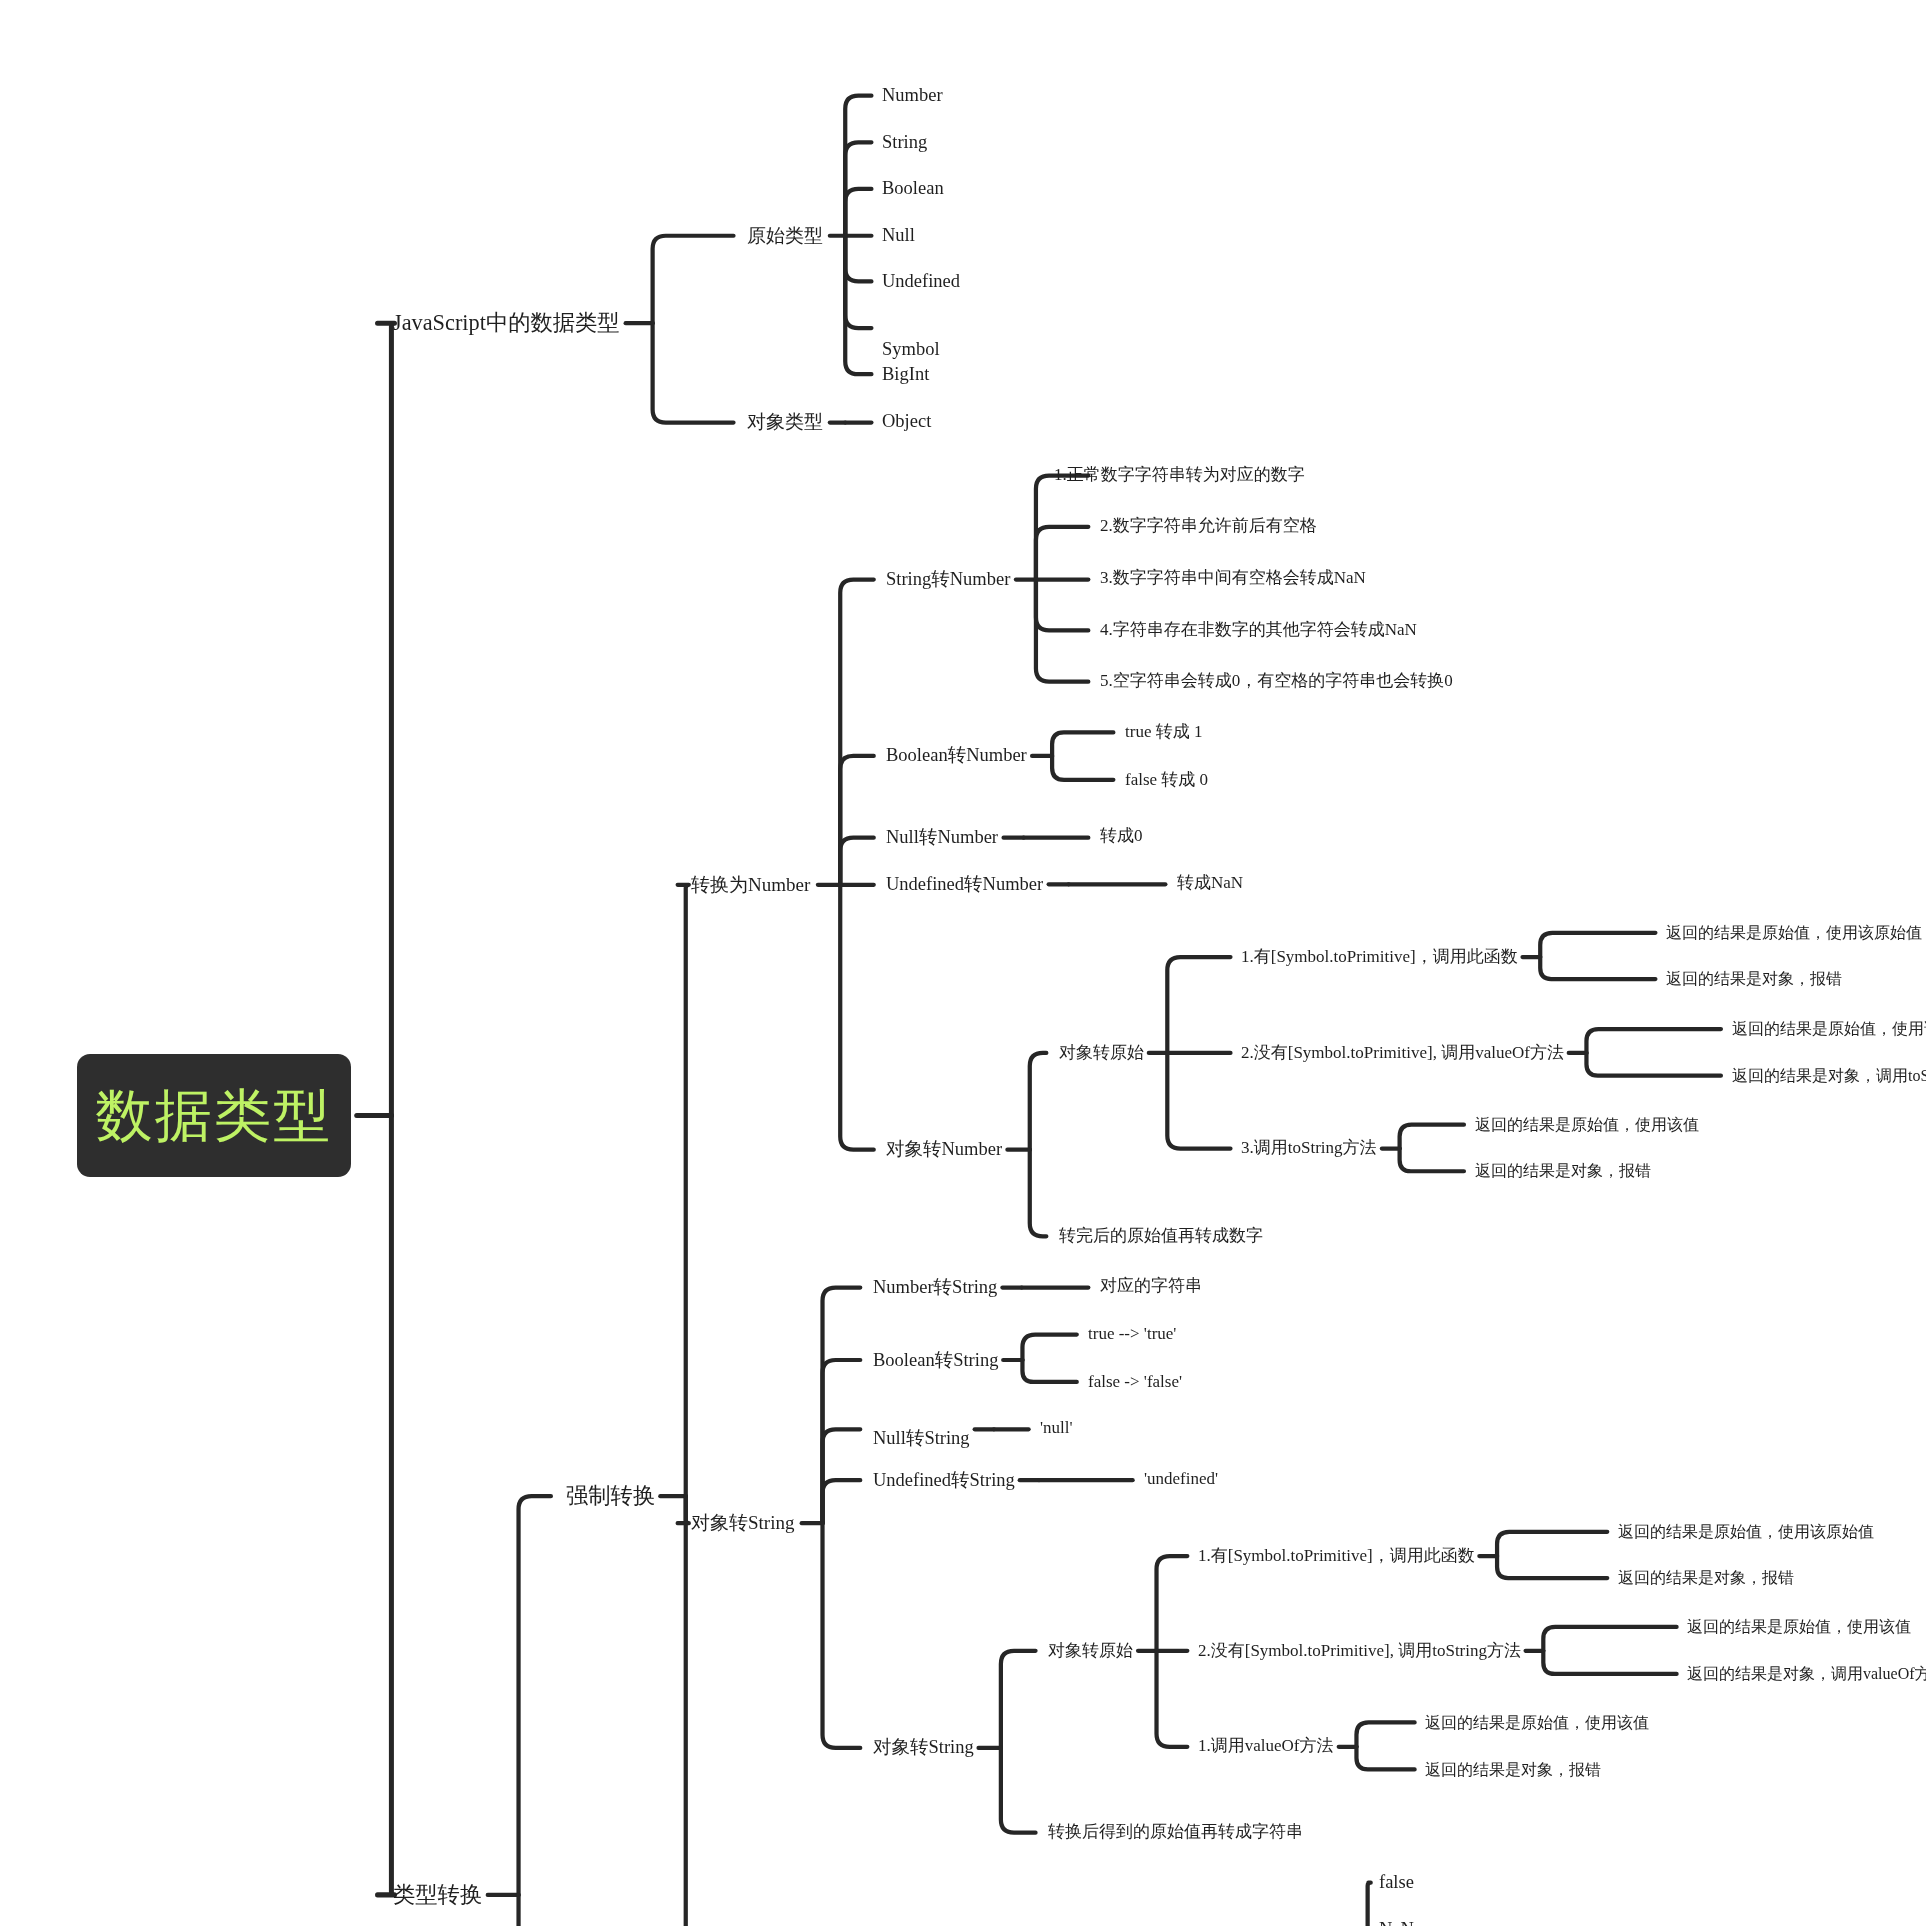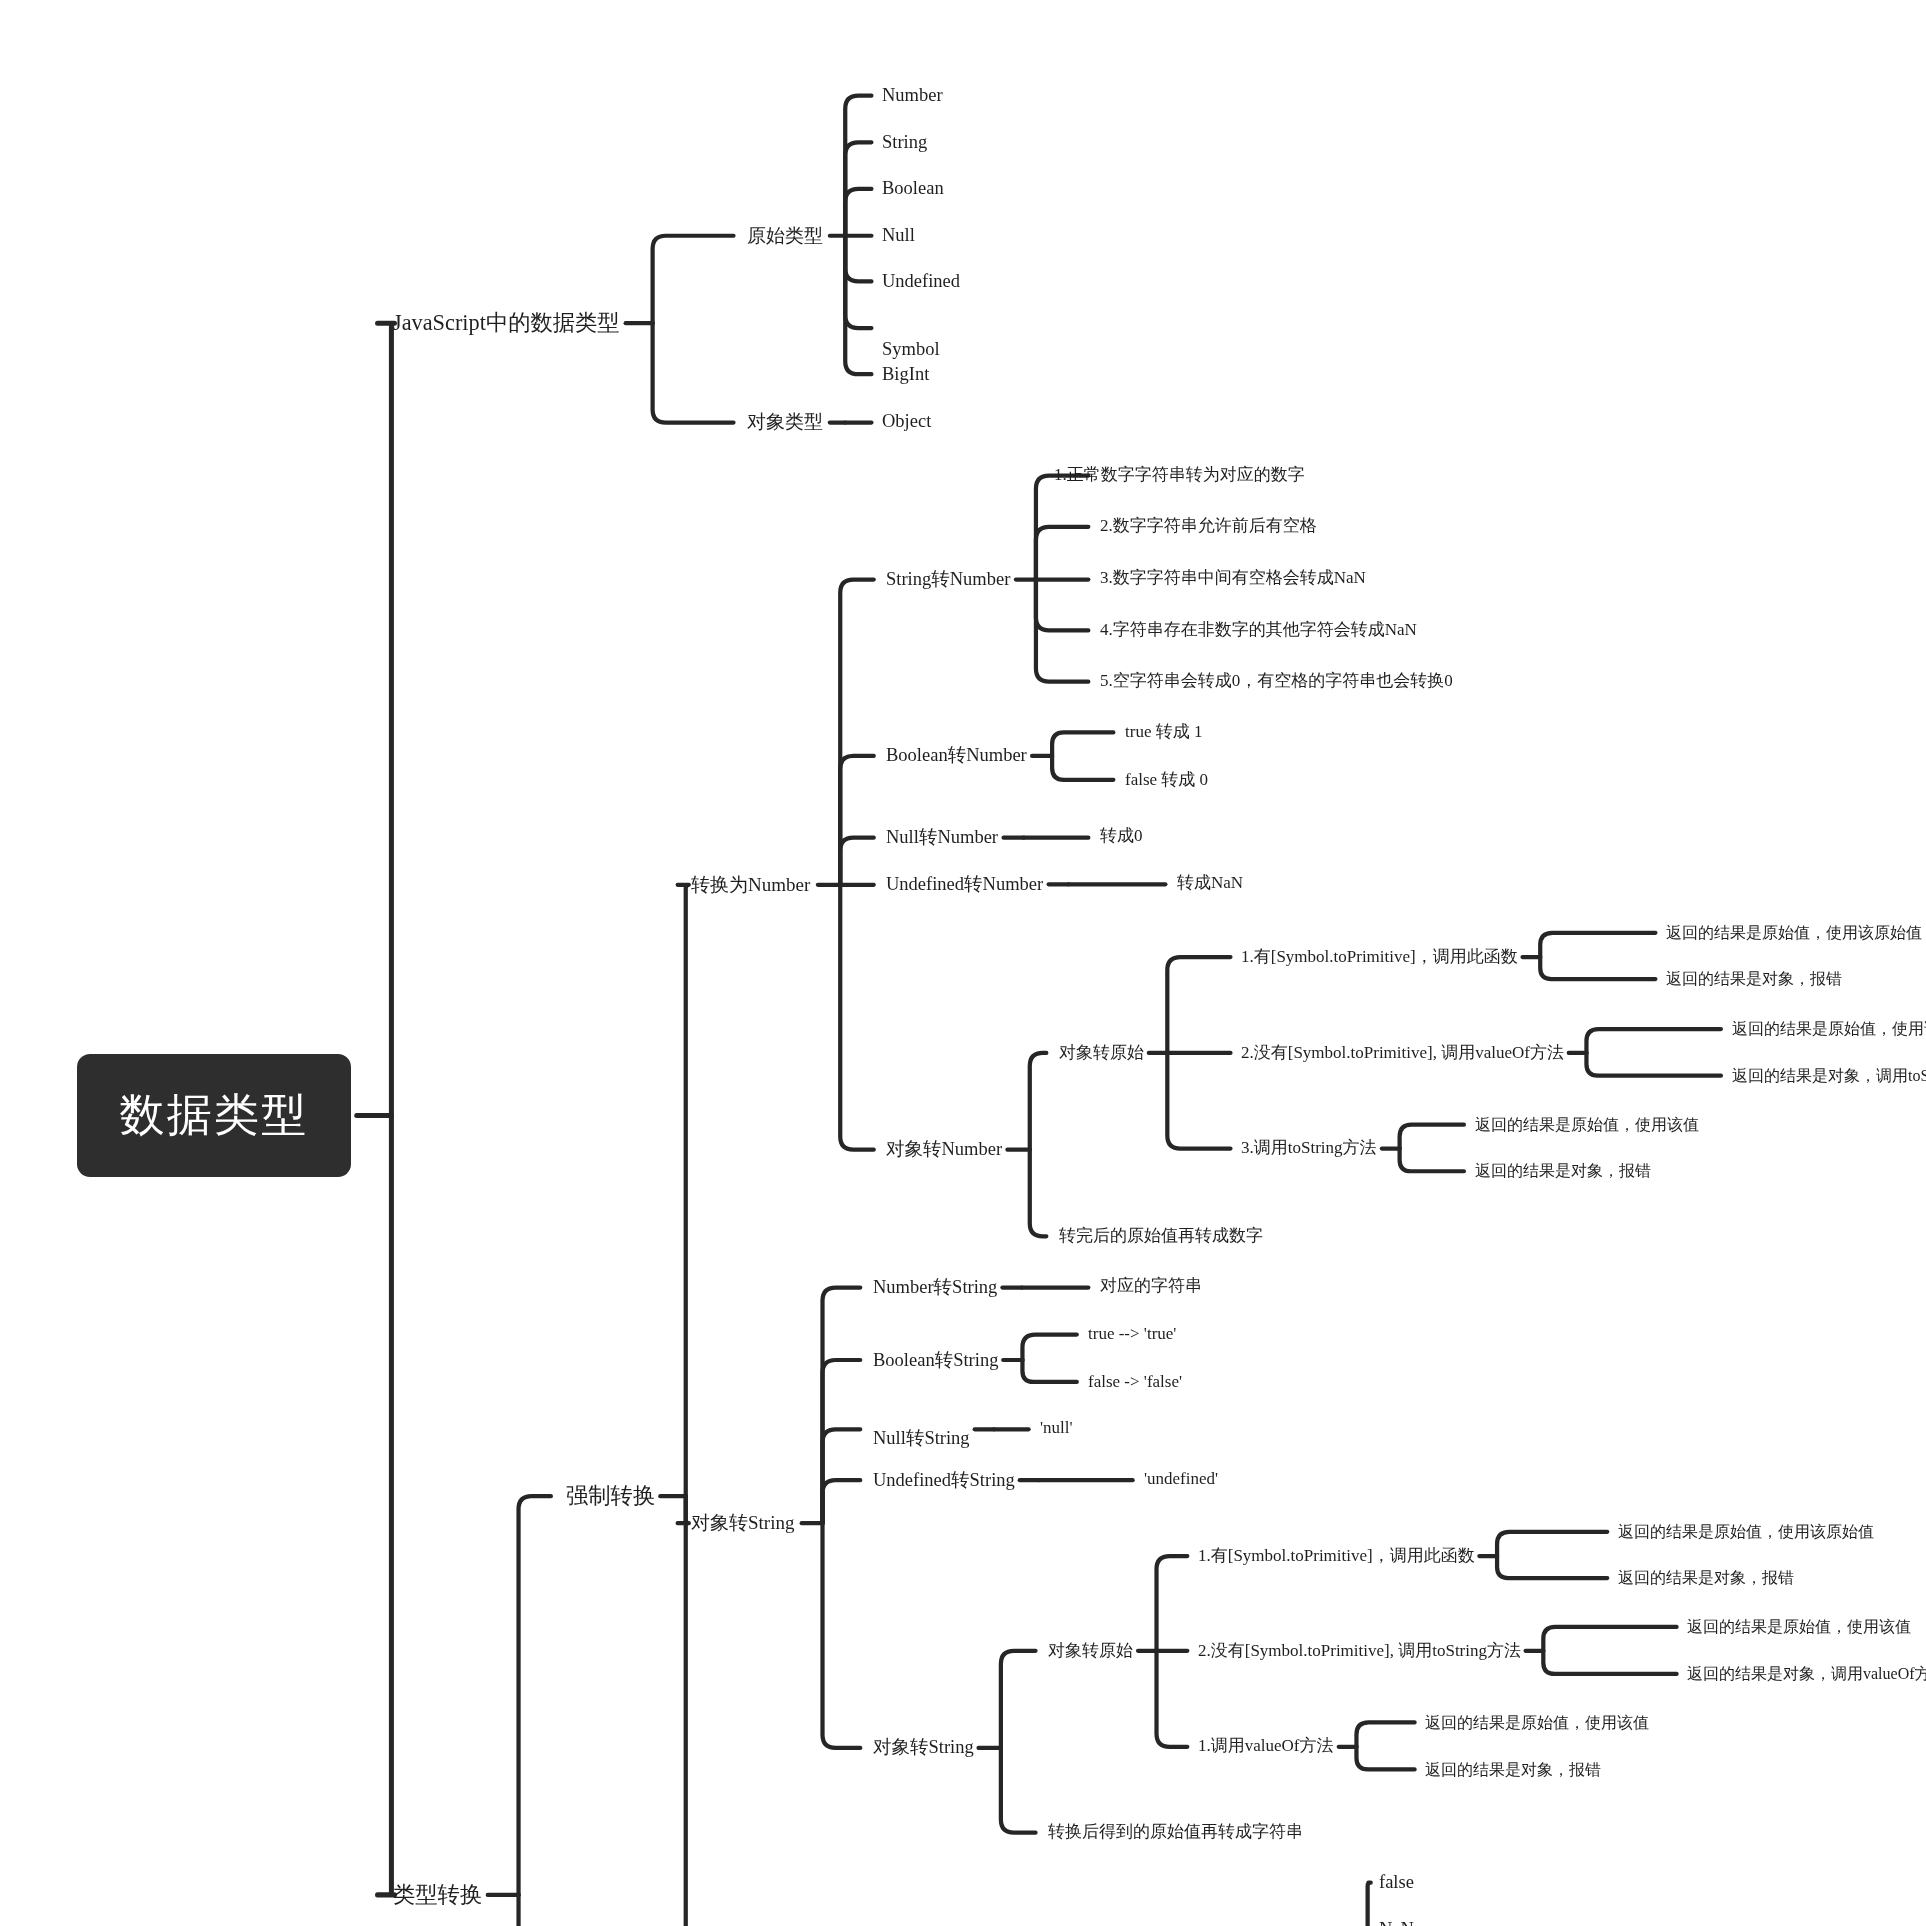--- a/index.html
+++ b/index.html
@@ -1,23 +1,23 @@
 <!DOCTYPE html>
 <html style="font-size:6.2px"><head>
 <meta charset="utf-8">
 <style>
   html,body{margin:0;padding:0;background:#fff;}
   body{font-family:"Liberation Serif","DejaVu Serif",serif;}
   #stage{position:relative;width:2199px;height:2715px;background:#ffffff;overflow:hidden;}
   #links{position:absolute;left:0;top:0;width:2199px;height:2715px;pointer-events:none;}
   .node{position:absolute;color:#1f1f1f;line-height:1.35;white-space:nowrap;}
   .root{
-    background:#2e2e2e;color:#ffffff;border-radius:13px;
+    background:#2e2e2e;color:#bef264;border-radius:13px;
     display:flex;align-items:center;justify-content:center;
-    font-size:45px;letter-spacing:2.3px;font-weight:400;
+    font-size:57px;letter-spacing:2.3px;font-weight:400;
     font-family:"DejaVu Sans","Liberation Sans",sans-serif;
   }
   .lvl1{font-size:22.3px;}
   .lvl2{font-size:19px;}
   .lvl3{font-size:18.5px;}
   .lvl4{font-size:17px;}
   .lvl5{font-size:16px;}
 </style>
 </head>
 <body>

